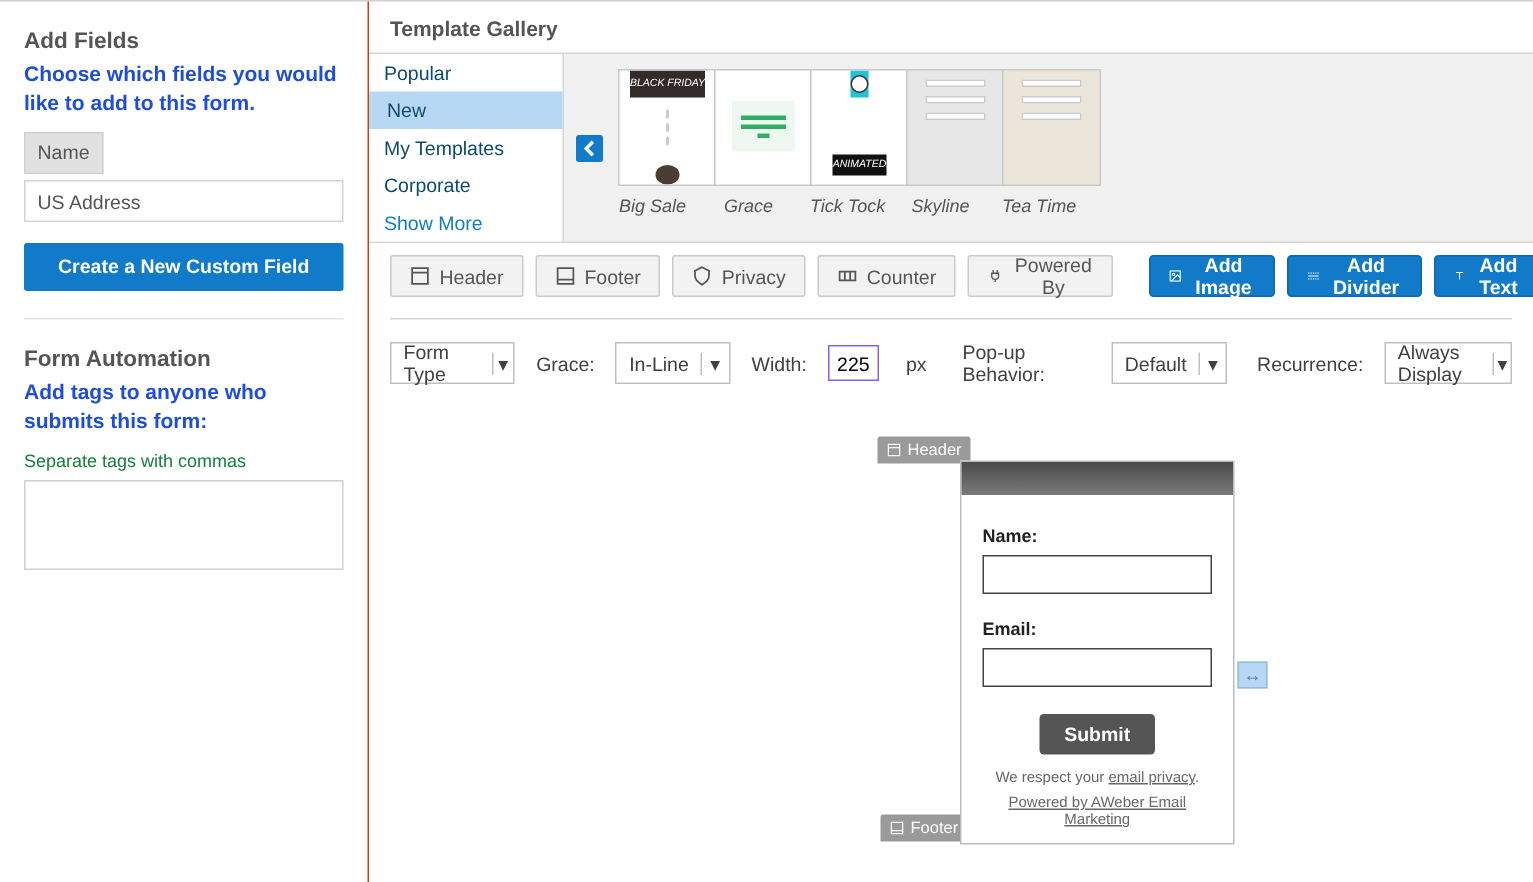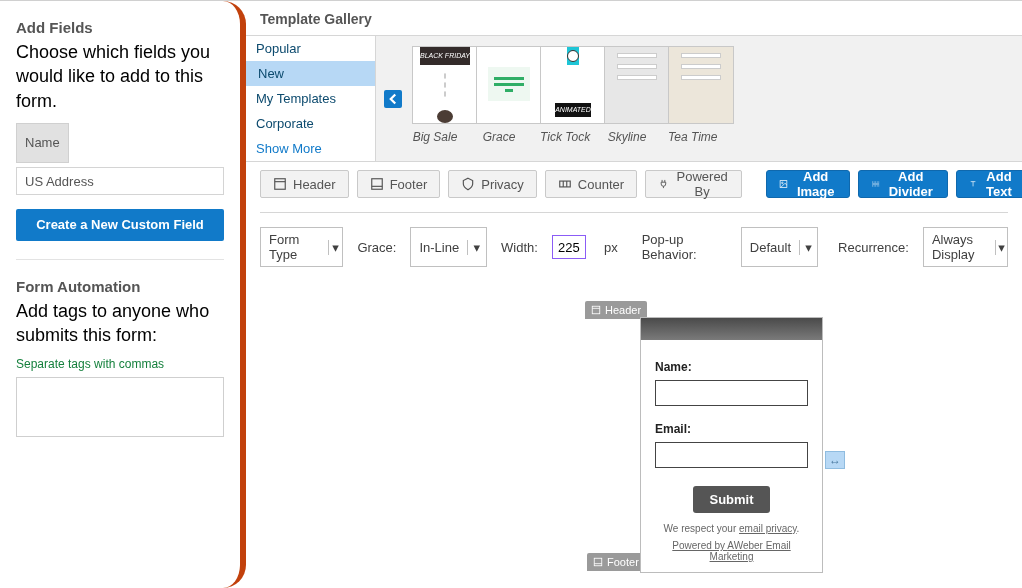--- a/index.html
+++ b/index.html
@@ -1,21 +1,21 @@
 <!DOCTYPE html>
 <html><head>
 <meta charset="utf-8">
 <style>
   *{box-sizing:border-box;margin:0;padding:0;}
   body{font-family:"Segoe UI",Arial,sans-serif;font-size:13px;color:#333;background:#fff;}
   .page{width:1022px;height:588px;display:flex;border-top:1px solid #d0d0d0;}
   
-  .sidebar{width:246px;padding:10px 16px 10px 16px;border-right:6px solid #c2410c;border-radius:23px;}
+  .sidebar{width:246px;padding:10px 16px 10px 16px;border-right:1px solid #c2410c;}
   .sb-title{font-size:15px;font-weight:bold;color:#555;margin:8px 0 4px;}
-  .sb-desc{font-size:18px;color:#000000;line-height:1.35;margin-bottom:10px;}
+  .sb-desc{font-size:14px;color:#1d4ed8;line-height:1.35;margin-bottom:10px;font-weight:bold;}
   .sb-sep{border-bottom:1px solid #e3e3e3;margin:18px 0;}
   .field-row{height:28px;line-height:28px;padding:0 8px;border:1px solid #d4d4d4;font-size:13px;color:#555;margin-bottom:4px;}
   .field-row.sel{background:#e1e1e1;border-color:#d0d0d0;}
   .btn-create{display:block;width:100%;height:32px;background:#117ac9;color:#fff;font-weight:bold;border:none;border-radius:2px;font-size:13px;margin-top:14px;cursor:pointer;}
   .tags-note{color:#15803d;font-size:12px;margin:6px 0 6px;}
   .tags-area{width:100%;height:60px;border:1px solid #cfcfcf;resize:none;}
   
   .main{flex:1;padding:0 0 10px 0;overflow:hidden;}
   .panel-hdr{font-size:14px;font-weight:bold;color:#555;padding:10px 14px 8px 14px;border-bottom:1px solid #d6d6d6;}
   .gallery{display:flex;background:#f1f1f1;border-bottom:1px solid #d6d6d6;}
@@ -33,21 +33,21 @@
   
   .elements-wrap{padding:8px 14px 0 14px;}
   .elements-bar{display:flex;align-items:center;gap:8px;border-bottom:1px solid #d6d6d6;padding:0 0 14px 0;}
   .ebtn{height:28px;padding:0 12px;background:#f2f2f2;border:1px solid #c9c9c9;border-radius:2px;display:inline-flex;align-items:center;gap:6px;font-size:13px;color:#555;cursor:pointer;}
   .ebtn svg{width:14px;height:14px;}
   .vsep{width:1px;height:26px;background:#d0d0d0;margin:0 4px;}
   .pbtn{height:28px;padding:0 12px;background:#117ac9;border:1px solid #0f68ad;border-radius:3px;display:inline-flex;align-items:center;gap:6px;font-size:13px;color:#fff;font-weight:bold;cursor:pointer;}
   .pbtn svg{stroke:#fff;width:14px;height:14px;}
   
   .settings-row{display:flex;align-items:center;gap:14px;padding:14px 0 0 0;font-size:13px;color:#404040;}
-  .sel{height:40px;border:1px solid #c0c0c0;background:#fff;display:inline-flex;align-items:center;}
+  .sel{height:28px;border:1px solid #c0c0c0;background:#fff;display:inline-flex;align-items:center;}
   .sel-main{padding:0 8px;}
   .sel-arrow{width:18px;border-left:1px solid #c0c0c0;display:flex;align-items:center;justify-content:center;cursor:pointer;}
   .ftype{width:98px;}
   .inline-sel{width:90px;}
   .width-input{width:34px;height:24px;border:1px solid #8b5cf6;text-align:center;font-size:13px;}
   .pxlbl{margin-left:4px;}
   .popbeh{width:90px;}
   .recur{width:100px;}
   
   .canvas{position:relative;height:310px;margin-top:36px;}

